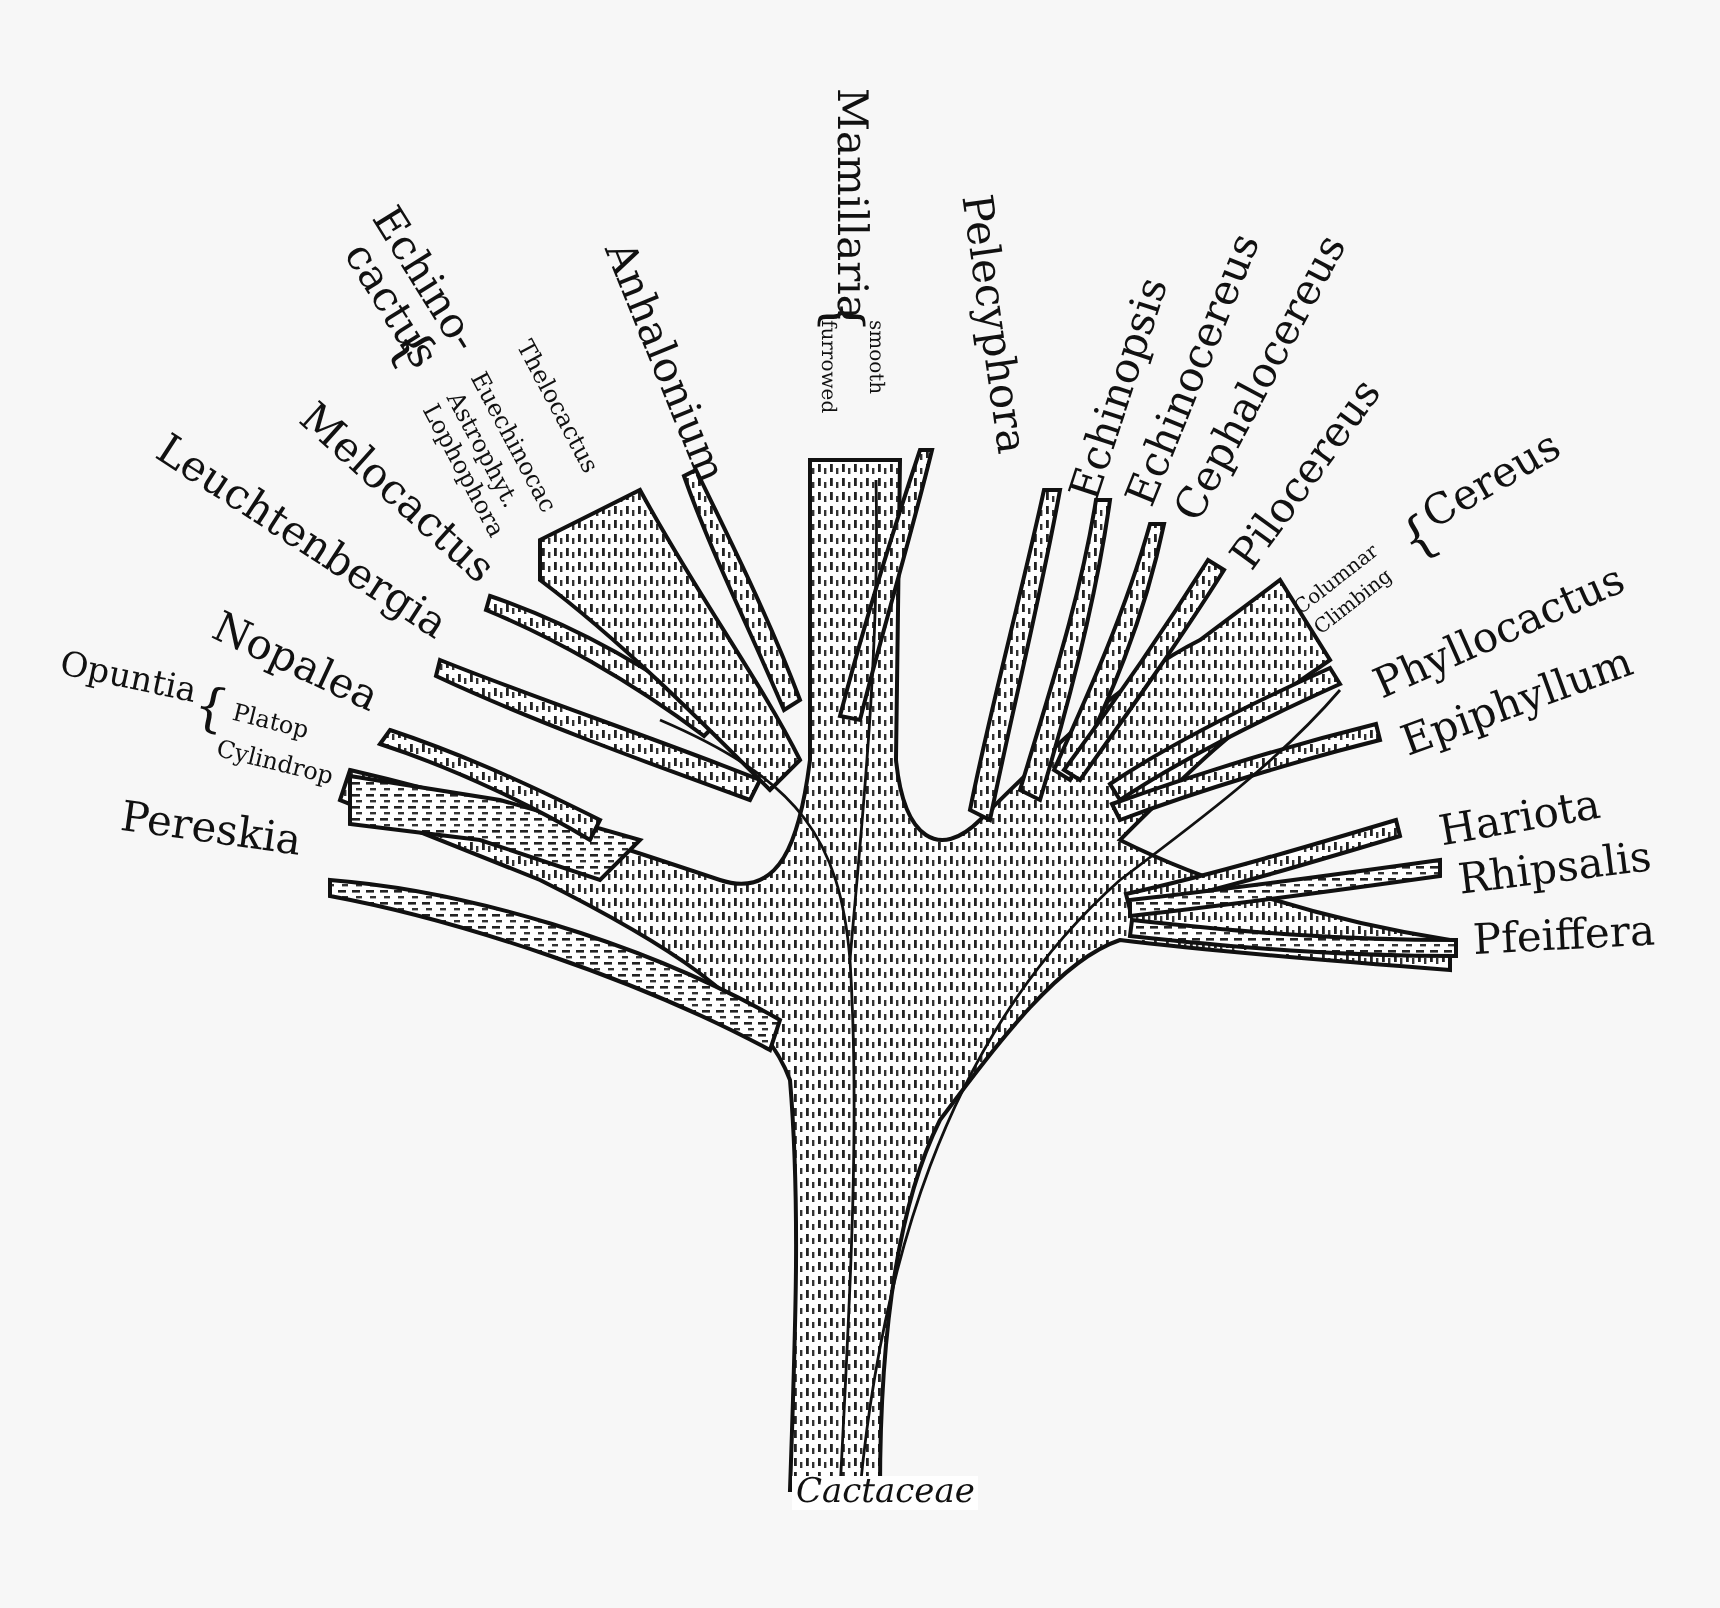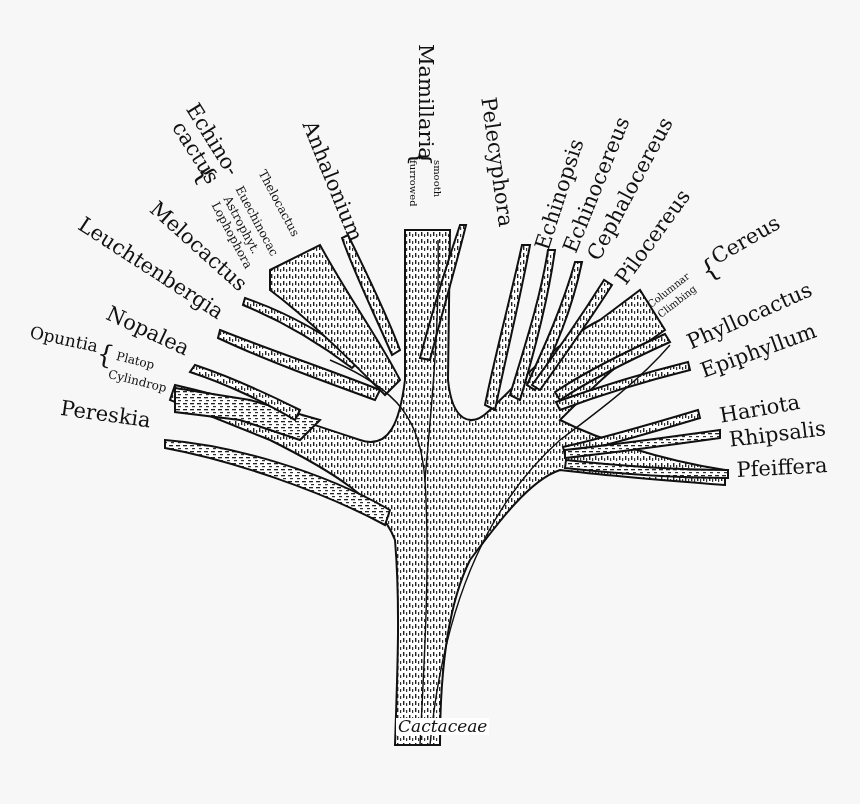--- a/index.html
+++ b/index.html
@@ -5,21 +5,21 @@
   html, body { margin:0; padding:0; }
   body { width:860px; height:804px; background:#f7f7f7; position:relative; overflow:hidden;
          font-family: "DejaVu Serif", "Liberation Serif", serif; color:#111; }
   #tree { position:absolute; left:0; top:0; }
   .lbl { position:absolute; white-space:nowrap; transform-origin: 0 0; line-height:1; }
   .big { font-size:21px; }
   .med { font-size:17px; }
   .sm  { font-size:12px; }
   .xs  { font-size:10px; }
   .brace { font-size:26px; font-weight:normal; }
-  .root { font-size:17px; font-style:italic; }
+  .root { font-size:17px; font-style:italic;margin-top:20px; }
 </style>
 </head>
 <body>
 
 <svg id="tree" width="860" height="804" viewBox="0 0 860 804">
   <defs>
     <pattern id="dash" width="6" height="7" patternUnits="userSpaceOnUse">
       <rect width="6" height="7" fill="#fff"></rect>
       <rect x="1" y="1" width="1.4" height="4" fill="#222"></rect>
       <rect x="4" y="3" width="1.2" height="3" fill="#333"></rect>

